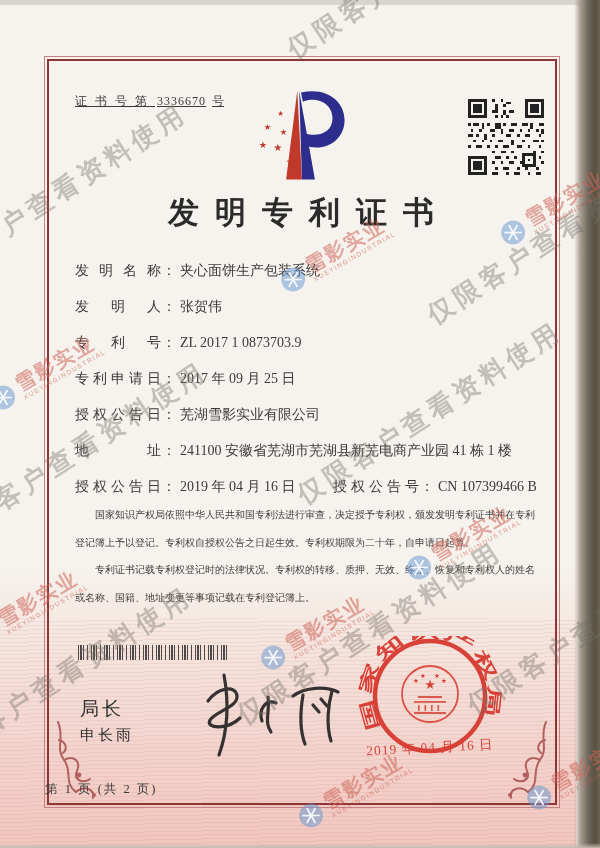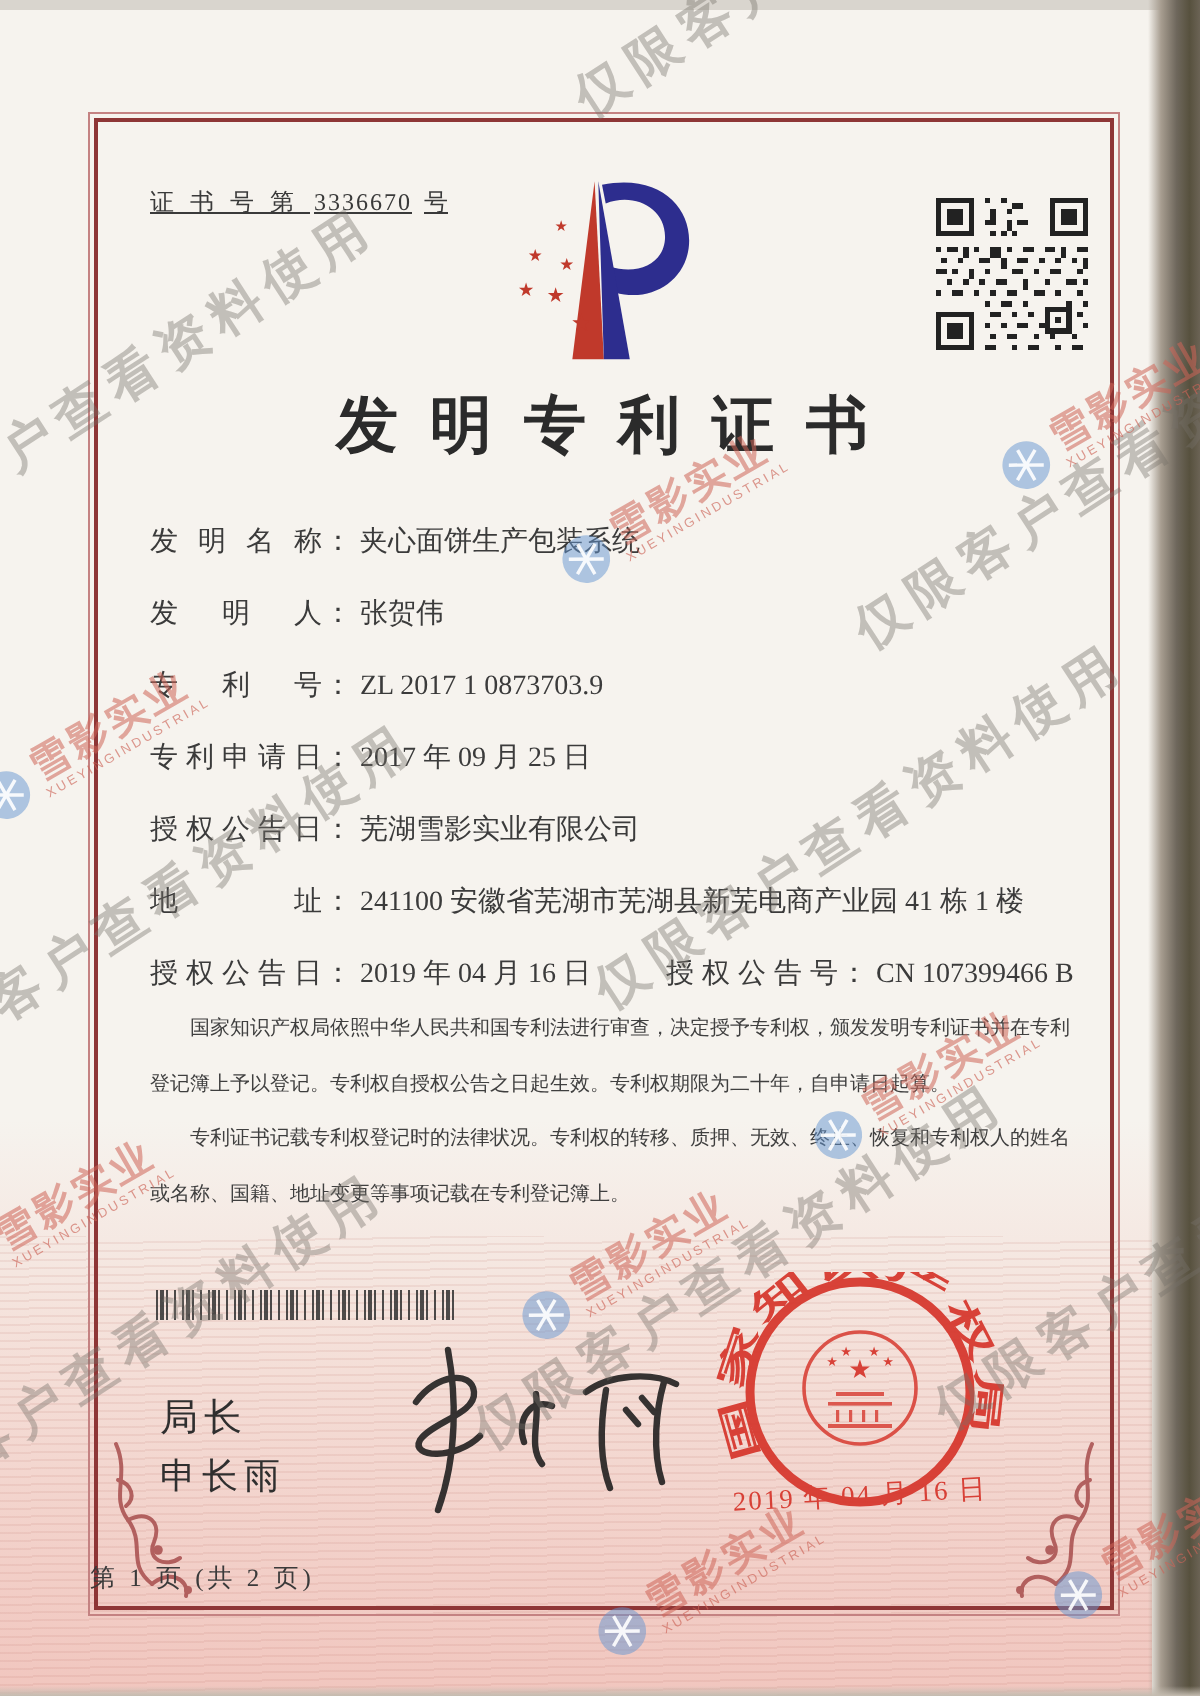--- a/index.html
+++ b/index.html
@@ -36,21 +36,21 @@
   .f-label{display:inline-block;width:86px;text-align:justify;text-align-last:justify;-moz-text-align-last:justify;vertical-align:top;}
   .f-colon{margin:0 4px 0 1px;}
   .grant-right{position:absolute;left:258px;top:0;white-space:nowrap;}
   
   .body-text{left:75px;top:501px;width:460px;z-index:10;}
   .body-text p{margin:0;font-size:10px;line-height:27.5px;text-align:justify;text-indent:2em;color:#3f3f3f;}
   
   .barcode{left:78px;top:645px;width:150px;height:15px;z-index:10;opacity:.85;
     background:repeating-linear-gradient(90deg,#2f2f2f 0 1px,rgba(0,0,0,0) 1px 2px,#2f2f2f 2px 4px,rgba(0,0,0,0) 4px 5px,#2f2f2f 5px 6px,rgba(0,0,0,0) 6px 9px,#2f2f2f 9px 10px,rgba(0,0,0,0) 10px 13px);}
   .signer-title{left:80px;top:696px;font-size:19px;letter-spacing:3px;color:#2f2f2f;z-index:10;}
-  .signer-name{left:80px;top:726px;font-size:18px;letter-spacing:3px;color:#2f2f2f;z-index:10;}
+  .signer-name{left:80px;top:726px;font-size:15px;letter-spacing:3px;color:#2f2f2f;z-index:10;}
   .signature{left:178px;top:665px;width:175px;height:98px;z-index:12;}
   .seal{left:358px;top:636px;width:144px;height:152px;z-index:20;opacity:.93;}
   .ornament{width:62px;height:84px;z-index:9;opacity:.8;}
   .orn-left{left:50px;top:718px;}
   .orn-right{left:492px;top:718px;transform:scaleX(-1);}
   .page-num{left:45px;width:512px;top:781px;text-align:left;font-size:12.5px;letter-spacing:2px;color:#3a3a3a;z-index:10;}
   .back-note{left:45px;width:512px;top:824px;text-align:center;font-size:13px;letter-spacing:3px;color:#4a4a4a;z-index:10;}
   
   .wm-layer{left:0;top:0;width:100%;height:100%;z-index:60;pointer-events:none;overflow:hidden;}
   .diag-wm{position:absolute;white-space:nowrap;font-family:"Liberation Sans","DejaVu Sans",sans-serif;

